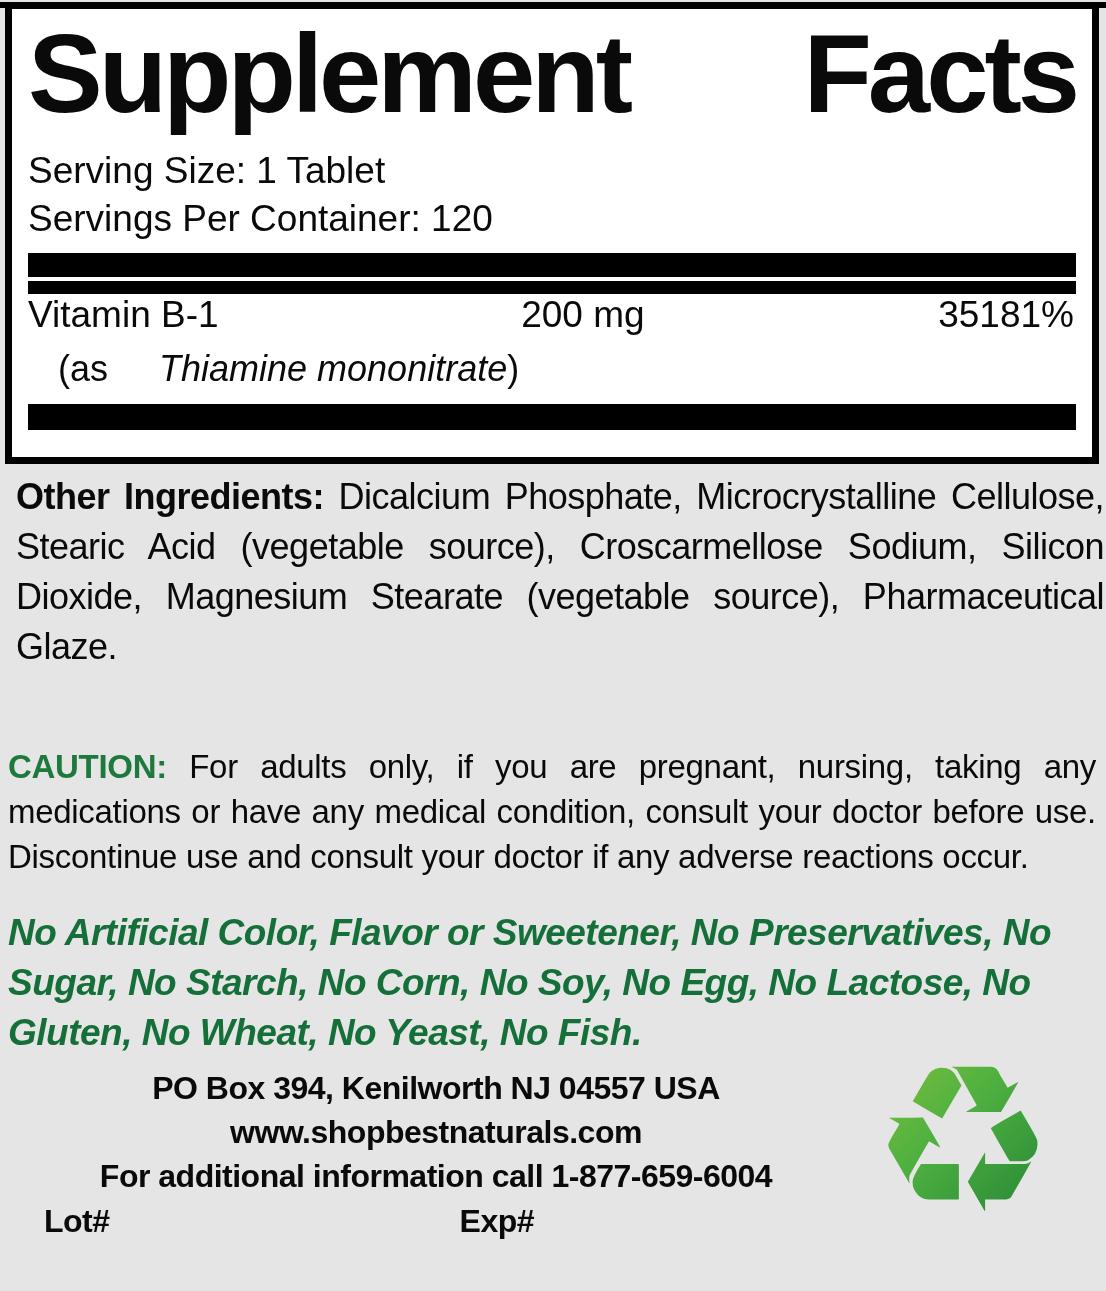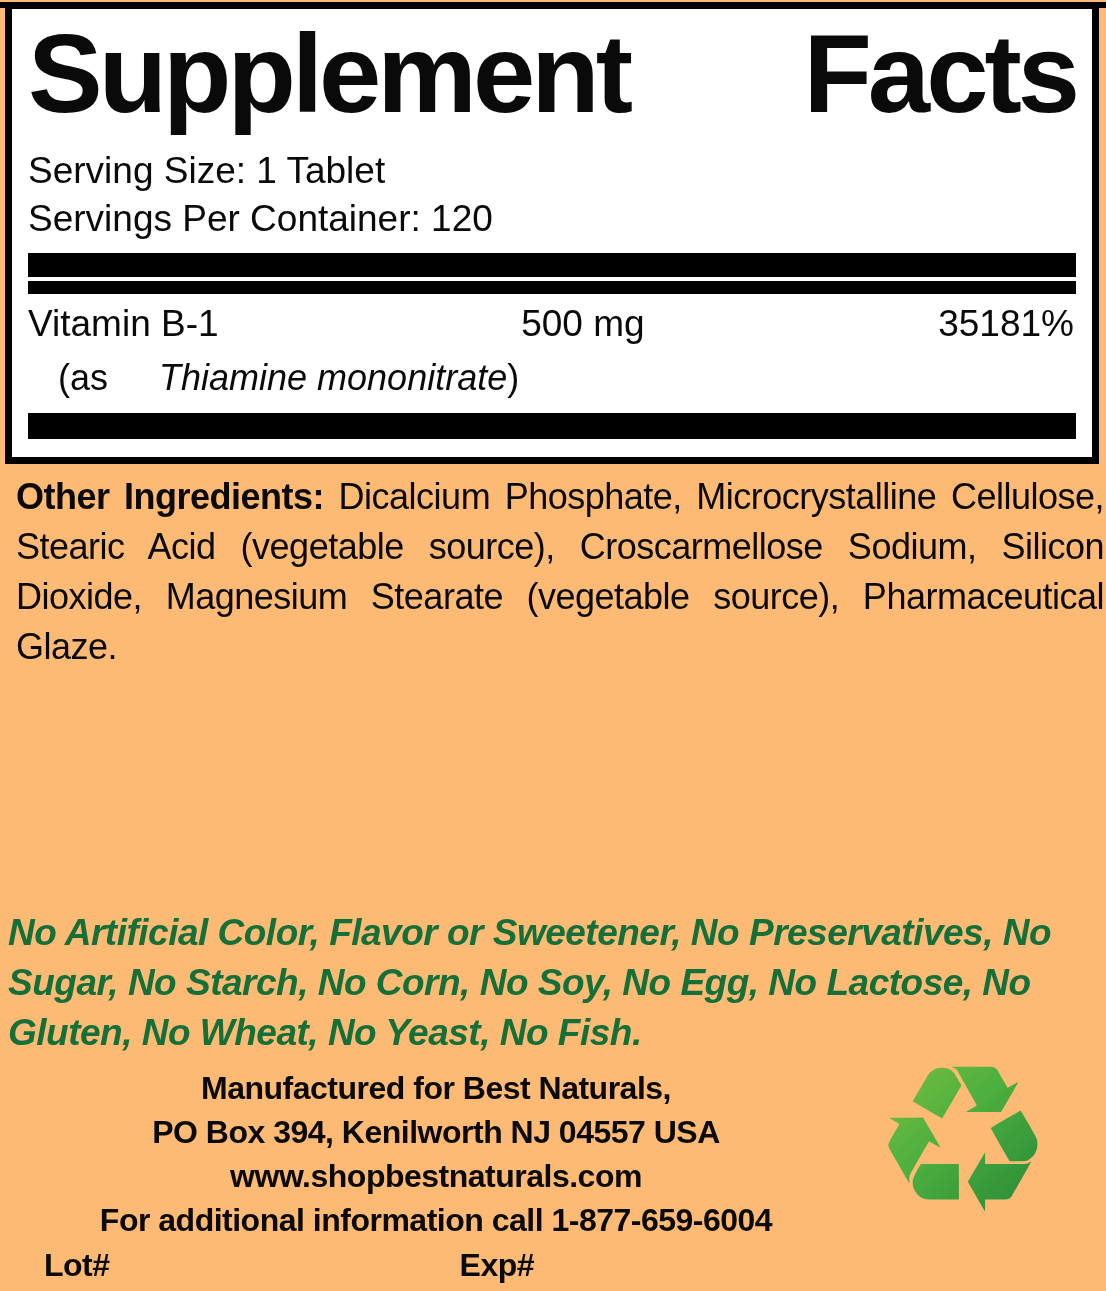--- a/index.html
+++ b/index.html
@@ -1,39 +1,39 @@
 <!DOCTYPE html>
 <html><head>
 <meta charset="utf-8">
 <style>
   * { margin:0; padding:0; box-sizing:border-box; }
   html,body { background:#ffffff; }
   body { font-family:"Liberation Sans", sans-serif; color:#0a0a0a; }
-  #screen { position:relative; width:1106px; height:1291px; background:#fdba74; overflow:hidden; }
+  #screen { position:relative; width:1106px; height:1291px; background:#e5e5e5; overflow:hidden; }
 
   .top-rule { position:absolute; top:2px; left:0; width:1106px; height:6px; background:#000; }
 
   
   .panel {
     position:absolute; top:2px; left:5px; width:1094px; height:462px;
     border:7px solid #000; padding:0 16px; background:#fff;
   }
   .title-row {
     display:flex; justify-content:space-between; align-items:baseline;
     font-weight:bold; font-size:112px; letter-spacing:-4px; line-height:1.02;
     margin-top:8px; white-space:nowrap;
   }
   .serving-block { margin-top:16px; font-size:37px; line-height:48px; }
   .bar-thick { height:24px; background:#000; margin-top:10px; }
   .header-row {
     font-size:36px; font-weight:bold; text-align:right;
     padding:5px 2px 7px 0; letter-spacing:-1px;
   }
   .header-row .amt { margin-right:26px; }
-  .vitamin-row { position:relative; font-size:37px; padding-top:9px; }
+  .vitamin-row { position:relative; font-size:37px; }
   .vitamin-row .amount { position:absolute; left:50%; transform:translateX(-25%); }
   .vitamin-row .daily { position:absolute; right:2px; }
   .bar-thin { height:13px; background:#000; margin-top:4px; }
   .sub-row { font-size:36px; padding-left:30px; margin-top:12px; }
   .sub-row i { font-style:italic;margin-left:41px; }
   .bar-bottom { height:26px; background:#000; margin-top:14px; }
 
   
   .para { position:absolute; left:8px; width:1088px; }
   .other-ingredients {
@@ -89,40 +89,42 @@
       <div>Servings Per Container: 120</div>
     </div>
 
     <div class="bar-thick"></div>
 
 
     <div class="bar-thin"></div>
 
     <div class="vitamin-row">
       <span class="name">Vitamin B-1</span>
-      <span class="amount">500 mg</span>
+      <span class="amount">200 mg</span>
       <span class="daily">35181%</span>
     </div>
 
     <div class="sub-row">
       <span>(as </span><i>Thiamine mononitrate</i><span>)</span>
     </div>
 
     <div class="bar-bottom"></div>
   </div>
 
   <p class="para other-ingredients">
     <b>Other Ingredients:</b><span> Dicalcium Phosphate, Microcrystalline Cellulose, Stearic Acid (vegetable source), Croscarmellose Sodium, Silicon Dioxide, Magnesium Stearate (vegetable source), Pharmaceutical Glaze.</span>
   </p>
 
+  <p class="para caution">
+    <b class="green">CAUTION:</b><span> For adults only, if you are pregnant, nursing, taking any medications or have any medical condition, consult your doctor before use. Discontinue use and consult your doctor if any adverse reactions occur.</span>
+  </p>
 
   <p class="para claims">No Artificial Color, Flavor or Sweetener, No Preservatives, No Sugar, No Starch, No Corn, No Soy, No Egg, No Lactose, No Gluten, No Wheat, No Yeast, No Fish.</p>
 
   <div class="footer">
-    <div>Manufactured for Best Naturals,</div>
     <div>PO Box 394, Kenilworth NJ 04557 USA</div>
     <div>www.shopbestnaturals.com</div>
     <div>For additional information call 1-877-659-6004</div>
     <div class="lot-row">
       <span class="lot">Lot#</span>
       <span class="exp">Exp#</span>
     </div>
   </div>
 
   <div class="recycle">

